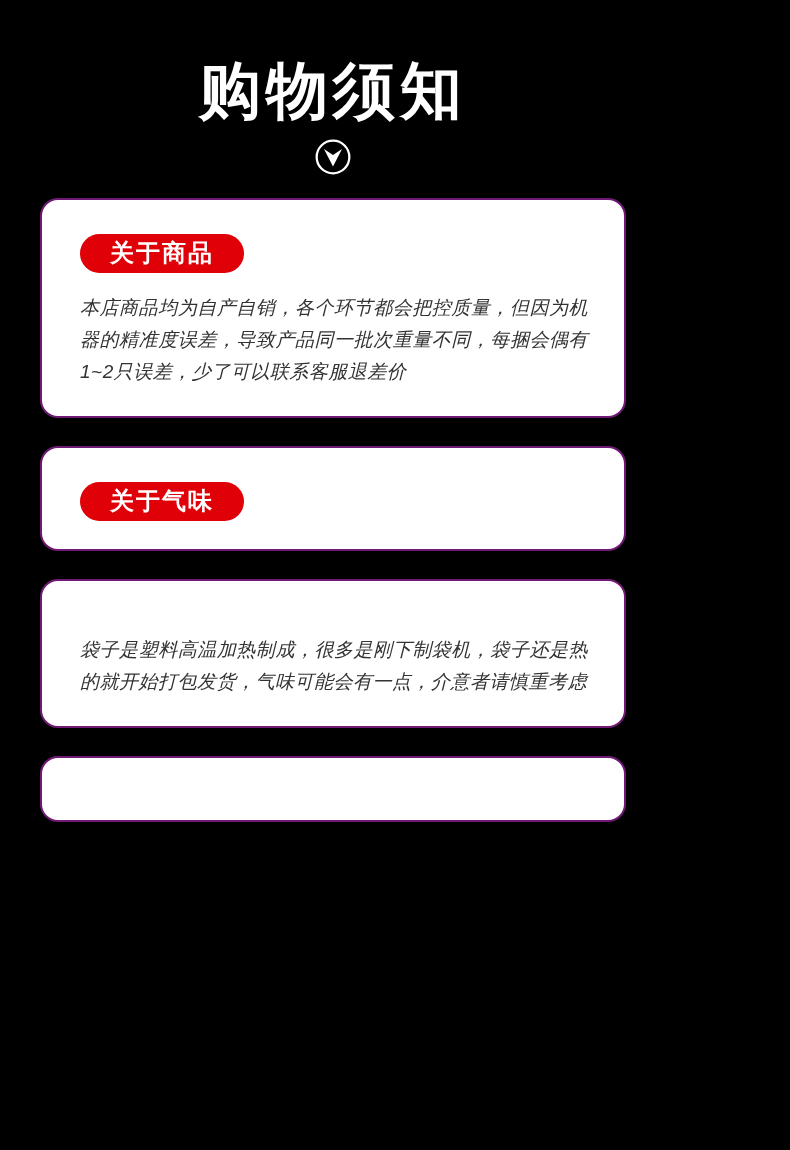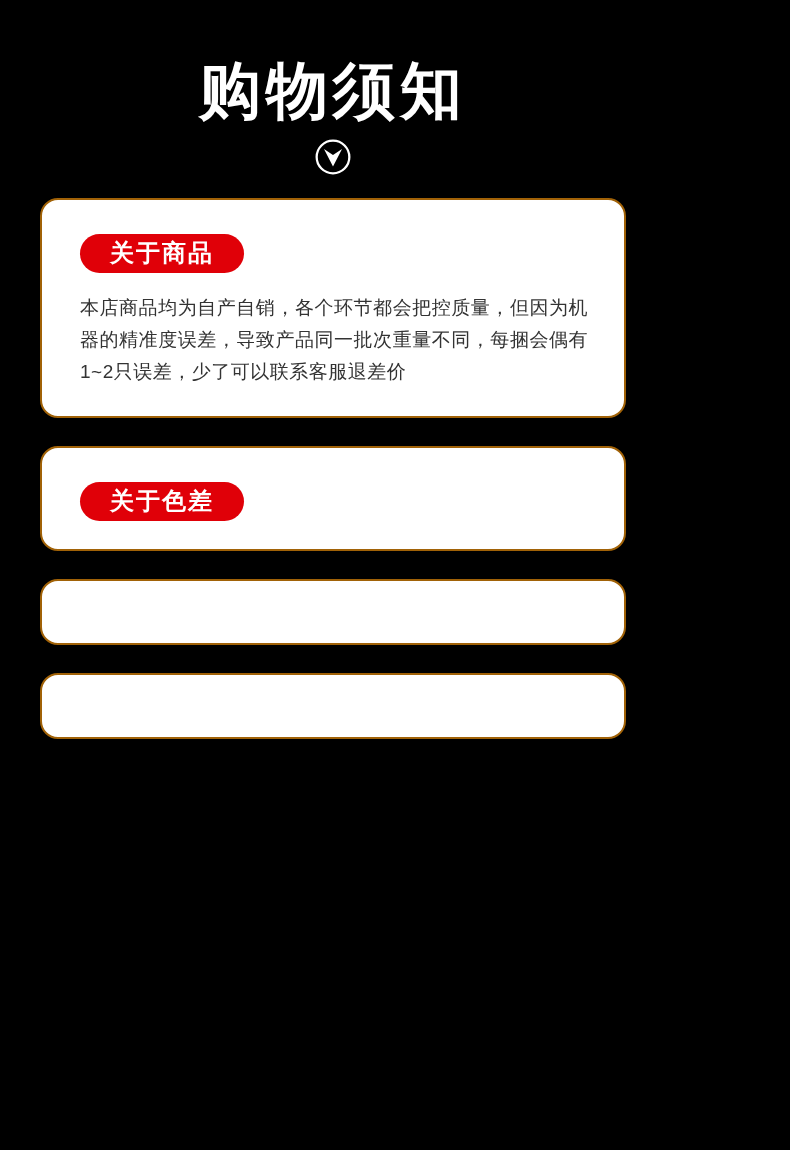--- a/index.html
+++ b/index.html
@@ -29,21 +29,21 @@
   .arrow-wrap {
     margin-top: 15px;
     text-align: center;
     line-height: 0;
   }
   .cards {
     margin: 22px 40px 0 40px;
   }
   .card {
     background: #ffffff;
-    border: 2px solid #a16207;
+    border: 2px solid #701a75;
     border-radius: 18px;
     padding: 34px 36px 28px 38px;
     margin-bottom: 28px;
   }
   .badge {
     display: inline-block;
     background: #E00008;
     color: #ffffff;
     font-size: 24px;
     font-weight: bold;
@@ -52,20 +52,21 @@
     border-radius: 999px;
     letter-spacing: 2px;
   }
   .card-body {
     margin-top: 19px;
     color: #333333;
     font-size: 19px;
     line-height: 32px;
     letter-spacing: 0.5px;
     text-align: justify;
+    font-style: italic;
   }
 </style>
 </head>
 <body>
 
 <div class="page">
 
   <div class="header">
     <div class="page-title">购物须知</div>
     <div class="arrow-wrap">
@@ -77,23 +78,24 @@
   </div>
 
   <div class="cards">
 
     <div class="card">
       <span class="badge">关于商品</span>
       <div class="card-body">本店商品均为自产自销，各个环节都会把控质量，但因为机器的精准度误差，导致产品同一批次重量不同，每捆会偶有1~2只误差，少了可以联系客服退差价</div>
     </div>
 
     <div class="card">
-      <span class="badge">关于色差</span>
+      <span class="badge">关于气味</span>
     </div>
 
     <div class="card">
+      <div class="card-body">袋子是塑料高温加热制成，很多是刚下制袋机，袋子还是热的就开始打包发货，气味可能会有一点，介意者请慎重考虑</div>
     </div>
 
     <div class="card">
     </div>
 
   </div>
 </div>
 
 </body></html>

